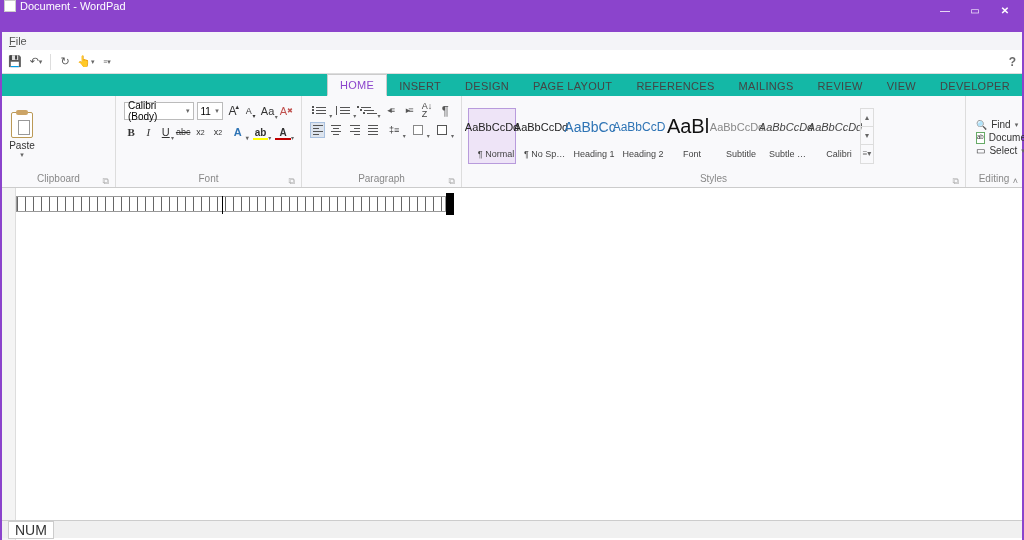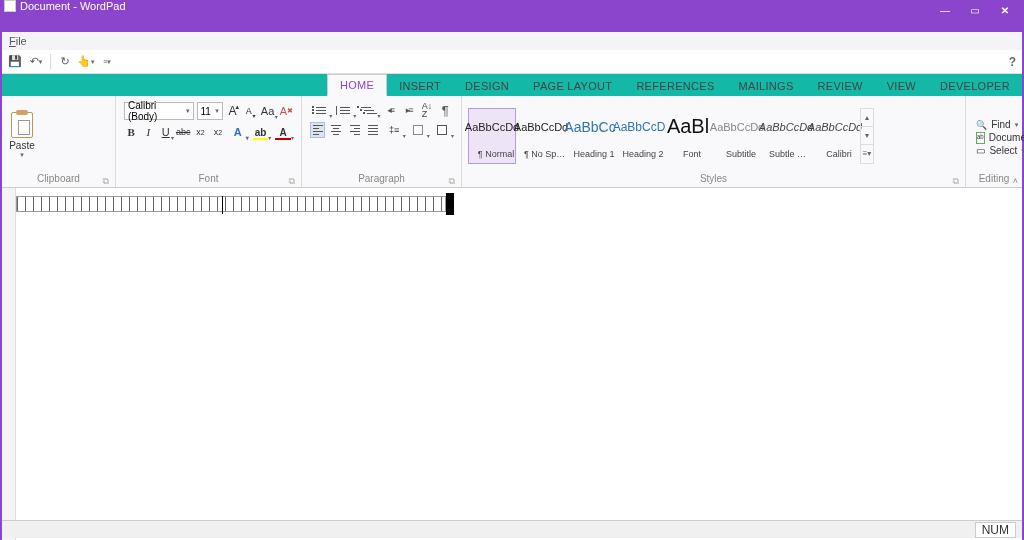--- a/index.html
+++ b/index.html
@@ -90,21 +90,21 @@
 .edit-item { font-size:10px; color:#333; display:flex; align-items:center; gap:4px; cursor:default; white-space:nowrap;}
 .find-ico:before{content:"🔍";font-size:9px;} .replace-ico:before{content:"ᵃᵇ";font-size:9px;background:#fff;border:1px solid #6a6;} .select-ico:before{content:"▭";font-size:10px;}
 .ribbon-collapse { position:absolute; right:4px; bottom:1px; font-size:9px; color:#888; cursor:default;}
 
 .doc-area { height:360px; background:#fff; position:relative; overflow:hidden;}
 .ruler-v { position:absolute; left:0; top:0; width:14px; height:100%; background:#f4f4f4; border-right:1px solid #ddd;}
 .ruler-h-wrap { position:absolute; left:14px; top:8px; height:20px; width:430px; }
 .ruler-h { height:16px; background:repeating-linear-gradient(90deg,#666 0 1px,#fff 1px 8px); border:1px solid #999; position:relative;}
 .ruler-h:after{content:"";position:absolute;left:48%;top:-1px;width:1px;height:18px;background:#000;}
 .cursor-mark { position:absolute; right:-8px; top:-3px; width:8px; height:22px; background:#000;}
-.statusbar { position:absolute; left:2px; right:2px; bottom:2px; height:18px; background:#f0f0f0; border-top:1px solid #ccc; display:flex; align-items:center; justify-content:flex-end; font-size:12px; color:#333; padding:0 6px;}
+.statusbar { position:absolute; left:2px; right:2px; bottom:2px; height:18px; background:#f0f0f0; border-top:1px solid #ccc; display:flex; align-items:center; font-size:14px; color:#333; padding:0 6px;}
 .statusbar .num { border:1px solid #ccc; padding:0 6px; background:#fff; }
 </style>
 </head>
 <body>
 
 <div class="titlebar">
   <span class="app-icon"></span>
   <span class="title">Document - WordPad</span>
   <div class="win-btn">—</div>
   <div class="win-btn">▭</div>

